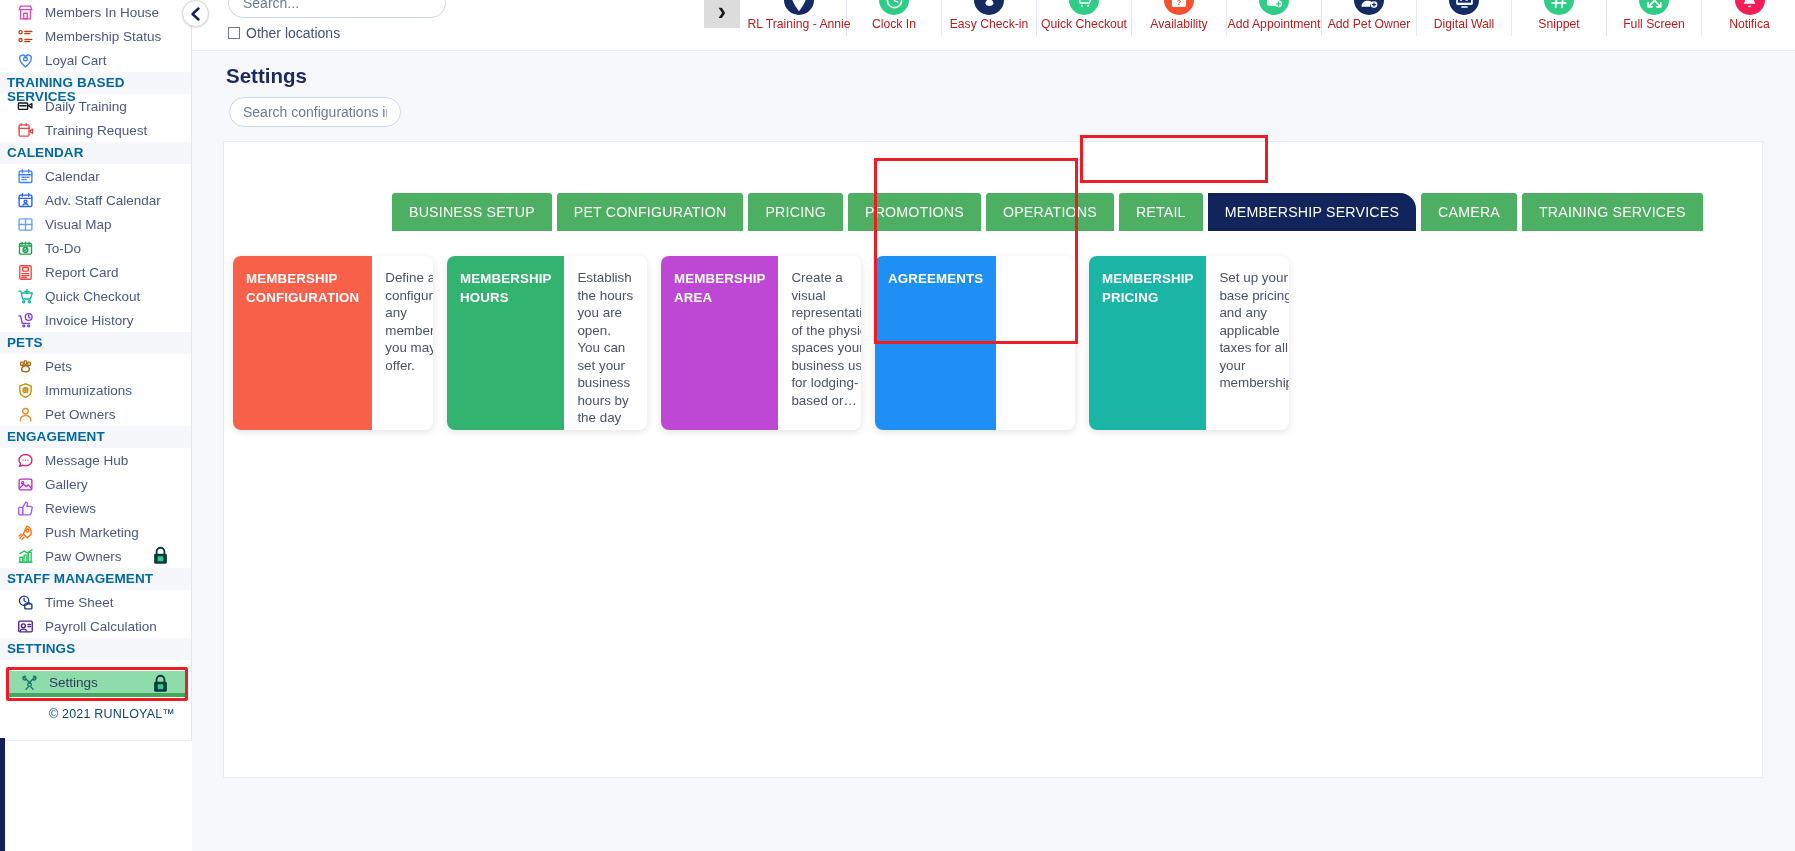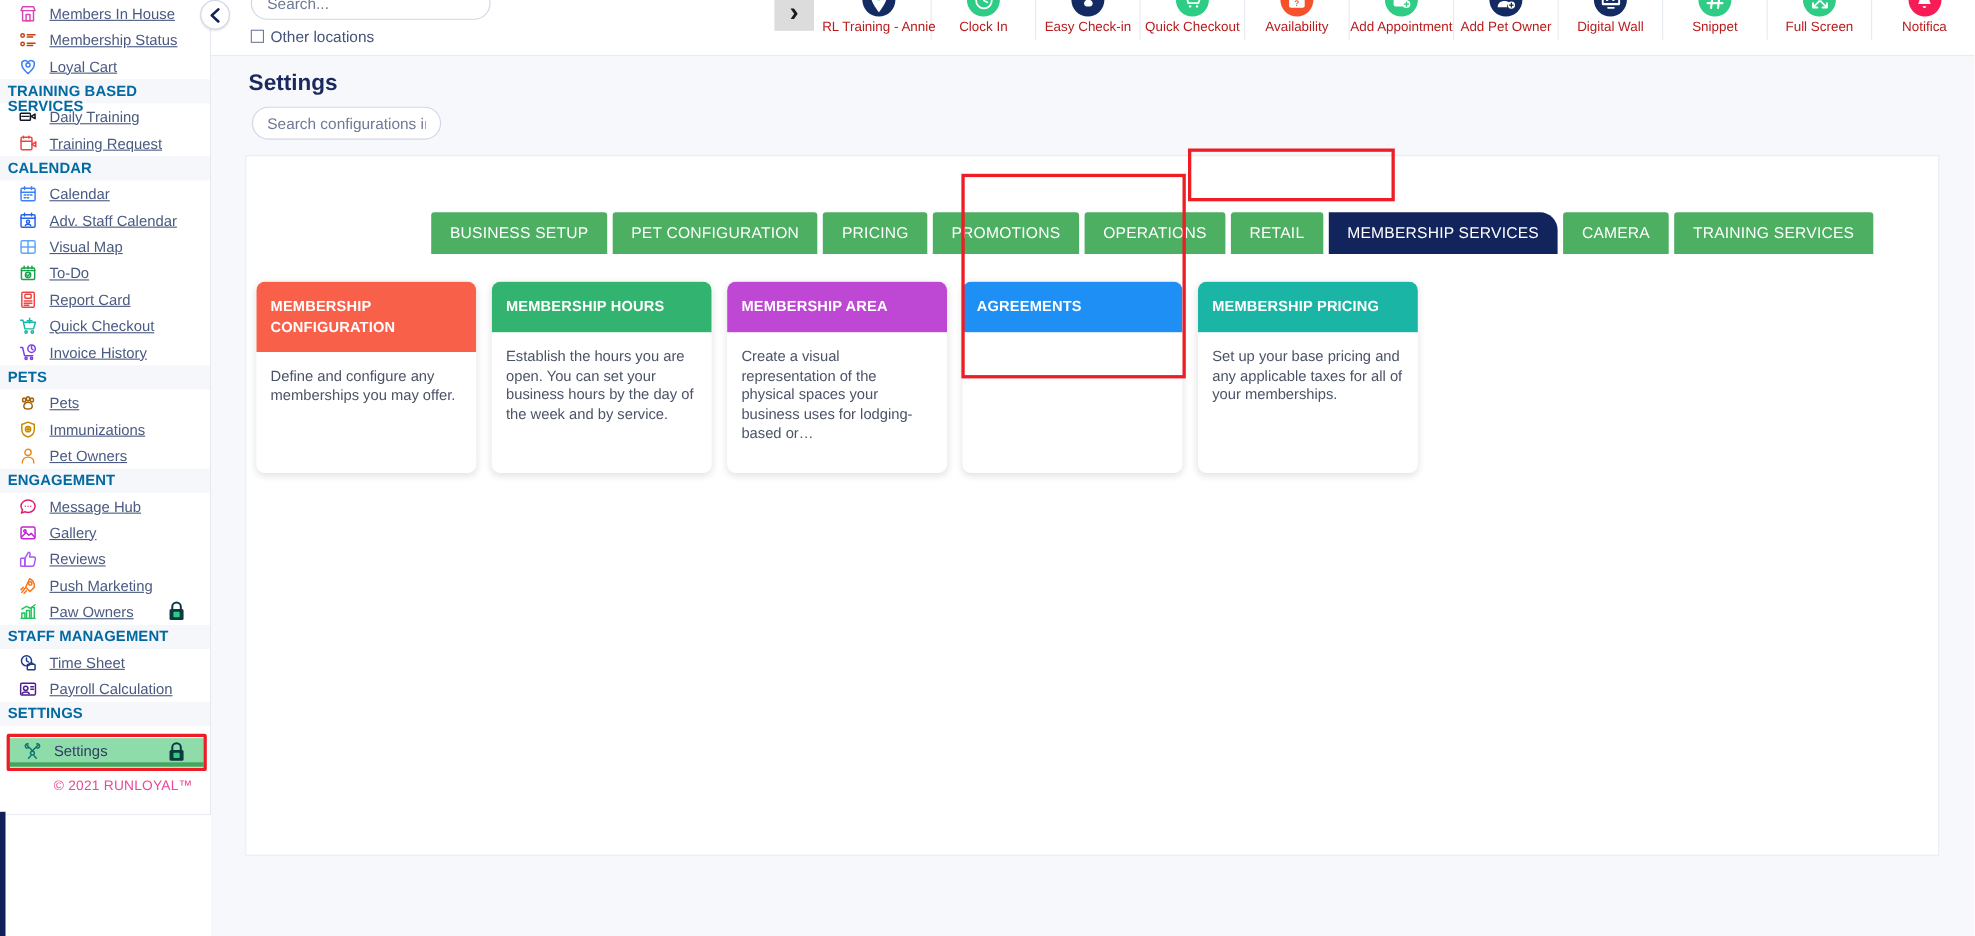--- a/index.html
+++ b/index.html
@@ -35,21 +35,20 @@
     display: flex; align-items: center;
     height: 24px;
     padding-left: 14px;
     gap: 9px;
     position: relative;
   }
   .side-item .lbl {
     color: #4a5a80;
     font-size: 13.5px;
     white-space: nowrap;
-    text-decoration: underline;
   }
   .side-ico { width: 22px; height: 20px; display: flex; align-items: center; justify-content: center; flex: 0 0 22px; }
   .side-ico svg { display: block; }
   .lock-badge {
     position: absolute; right: 22px; top: 2px;
     width: 17px; height: 19px;
   }
 
   
   .settings-highlight {
@@ -69,21 +68,21 @@
     border-bottom: 4px solid #45a65e;
     display: flex; align-items: center; gap: 9px;
     padding-left: 9px;
   }
   .settings-row .lbl { color: #2f3d5e; font-size: 13.5px; font-weight: 400; }
 
   .copyright {
     position: absolute; left: 0; top: 707px;
     width: 224px;
     text-align: center;
-    color: #ec4899;
+    color: #0c4a6e;
     font-size: 12.5px;
     letter-spacing: .2px;
   }
   #sidebar-bottom-strip {
     position: absolute; left: 0; top: 740px; width: 192px; height: 111px;
     background: #ffffff; border-top: 1px solid #e8ebf2;
   }
   .navy-stub {
     position: absolute; left: 0; top: 738px; width: 5px; height: 113px;
     background: #12205a;
@@ -242,21 +241,21 @@
     position: absolute; left: 9px; top: 114px;
     display: flex; gap: 14px;
   }
   .card {
     width: 200px;
     background: #ffffff;
     border-radius: 8px;
     box-shadow: 0 2px 7px rgba(20,30,60,.13);
     overflow: hidden;
     height: 174px;
-    display: flex; flex-direction: column;
+    display: flex; flex-direction: row;
   }
   .card-head {
     color: #fff;
     font-size: 13.3px;
     font-weight: 700;
     letter-spacing: .15px;
     padding: 13px 13px 13px 13px;
     line-height: 19px;
     min-height: 46px;
     display: flex; align-items: flex-start;

